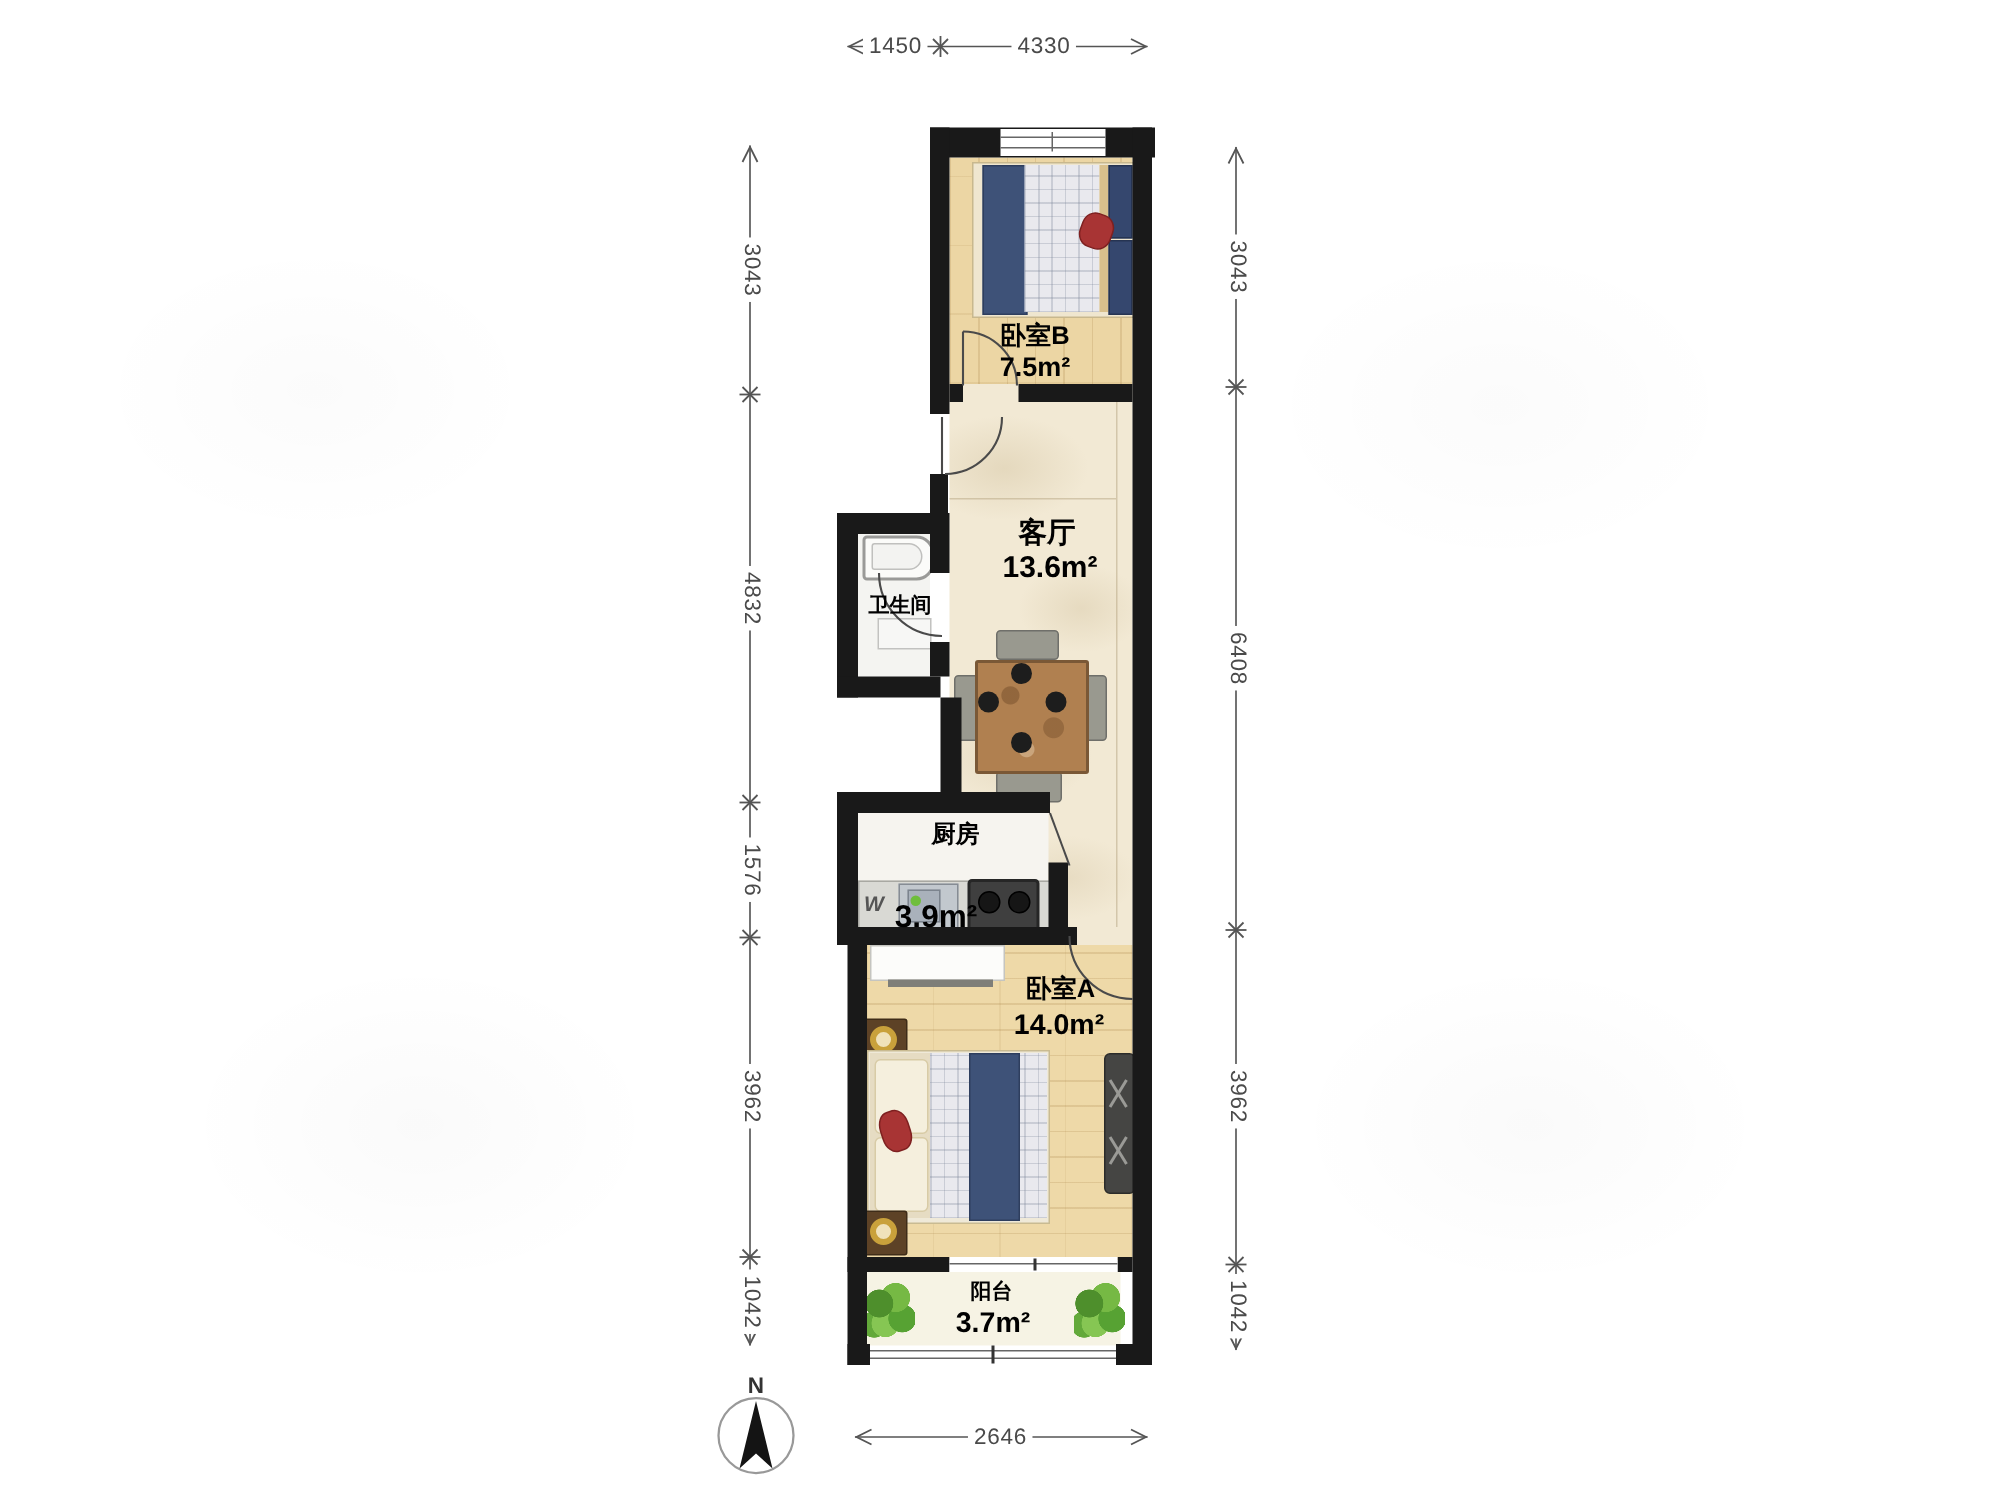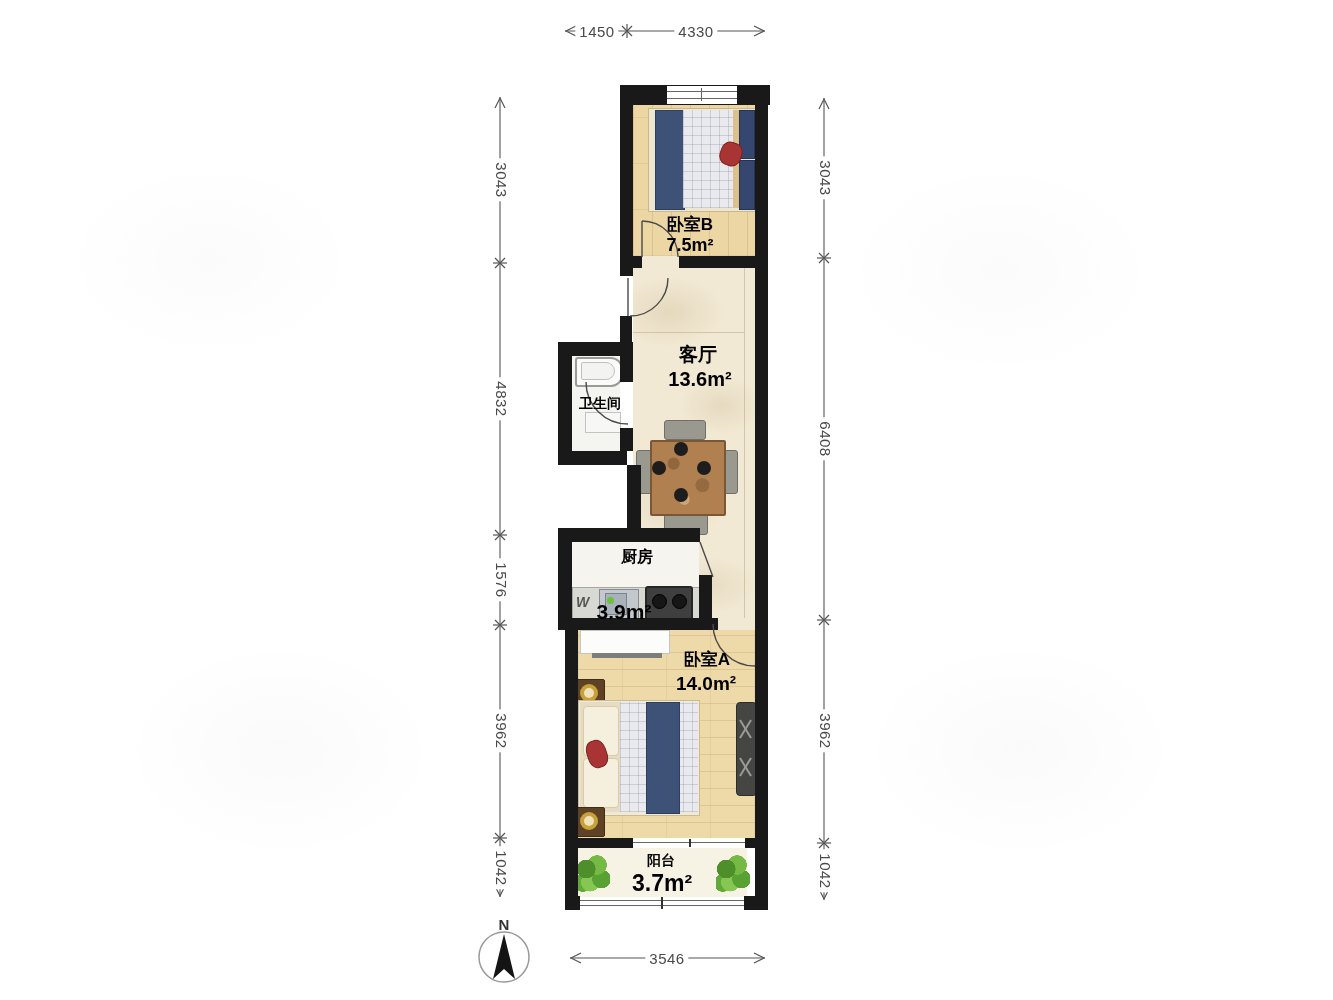--- a/index.html
+++ b/index.html
@@ -216,28 +216,28 @@
   <div class="dimlabel" style="left:696px;top:31px;">4330</div>
   <div class="dimlabel v" style="left:501px;top:180px;">3043</div>
   <div class="dimlabel v" style="left:501px;top:399px;">4832</div>
   <div class="dimlabel v" style="left:501px;top:580px;">1576</div>
   <div class="dimlabel v" style="left:501px;top:731px;">3962</div>
   <div class="dimlabel v" style="left:501px;top:868px;">1042</div>
   <div class="dimlabel v" style="left:825px;top:178px;">3043</div>
   <div class="dimlabel v" style="left:825px;top:439px;">6408</div>
   <div class="dimlabel v" style="left:825px;top:731px;">3962</div>
   <div class="dimlabel v" style="left:825px;top:871px;">1042</div>
-  <div class="dimlabel" style="left:667px;top:958px;">3546</div>
+  <div class="dimlabel" style="left:667px;top:958px;">2646</div>
   <div class="roomname" style="left:504px;top:924px;font-size:15px;color:#333;">N</div>
 
   <div class="roomname" style="left:690px;top:224px;font-size:17px;">卧室B</div>
   <div class="roomname" style="left:690px;top:245px;font-size:18px;">7.5m²</div>
   <div class="roomname" style="left:698px;top:355px;font-size:19px;">客厅</div>
   <div class="roomname" style="left:700px;top:379px;font-size:20px;">13.6m²</div>
   <div class="roomname" style="left:600px;top:404px;font-size:14px;">卫生间</div>
   <div class="roomname" style="left:637px;top:557px;font-size:16px;">厨房</div>
   <div class="roomname" style="left:624px;top:576px;font-size:21px;margin-top:36px;">3.9m²</div>
   <div class="roomname" style="left:707px;top:659px;font-size:17px;">卧室A</div>
   <div class="roomname" style="left:706px;top:684px;font-size:19px;">14.0m²</div>
   <div class="roomname" style="left:661px;top:861px;font-size:14px;">阳台</div>
-  <div class="roomname" style="left:662px;top:883px;font-size:23px;">3.7m²</div>
+  <div class="roomname" style="left:662px;top:883px;font-size:19px;">3.7m²</div>
 
 </div>
 
 </body></html>

